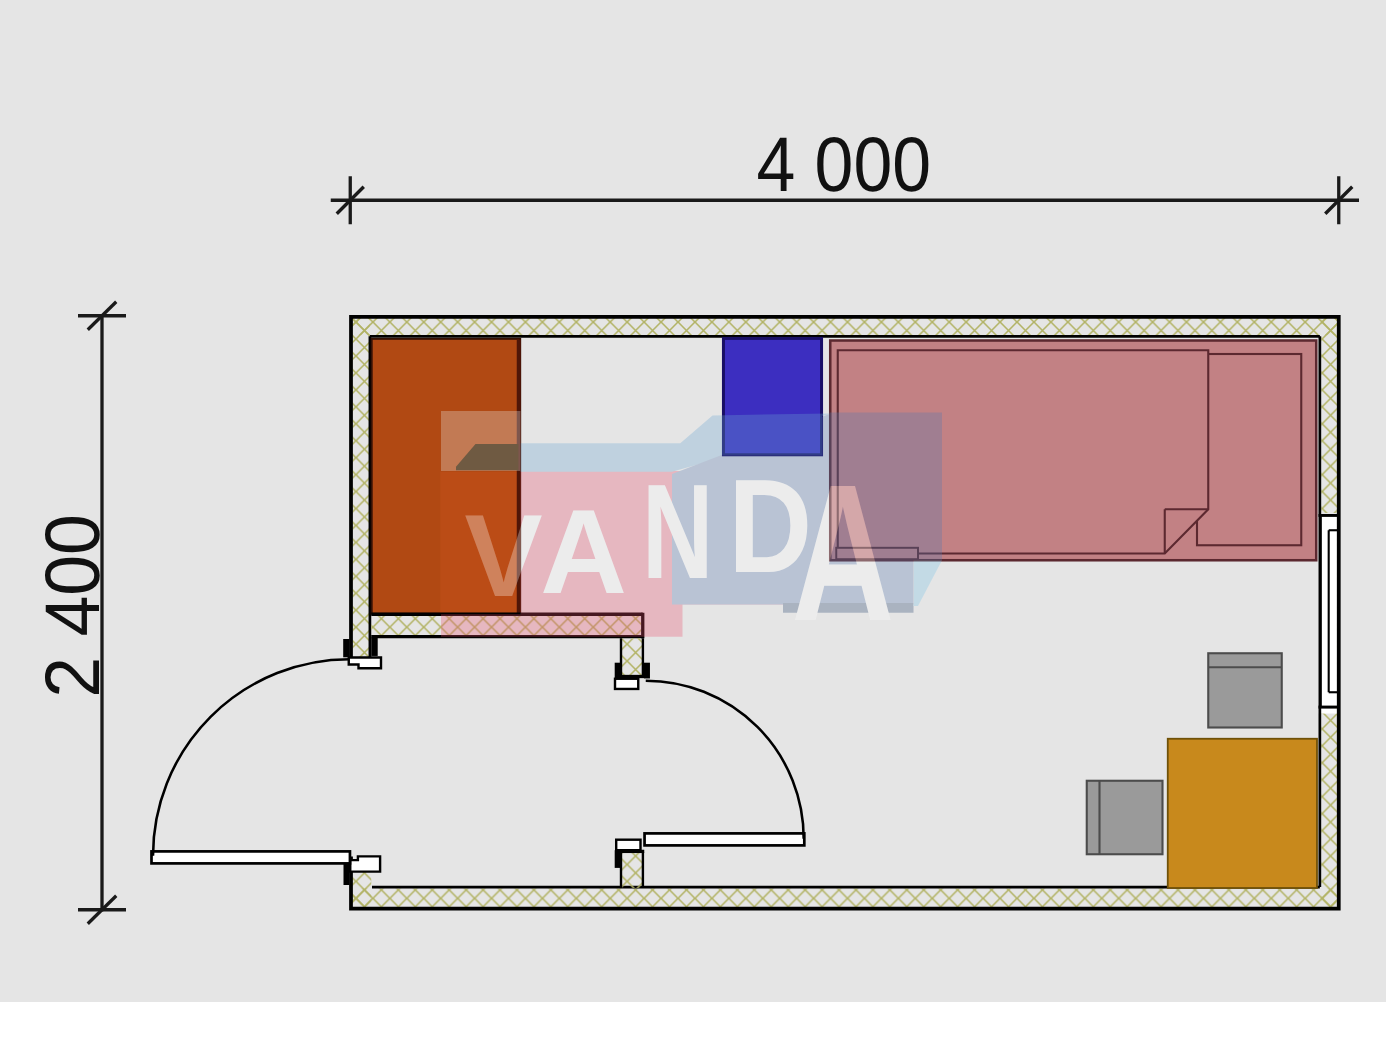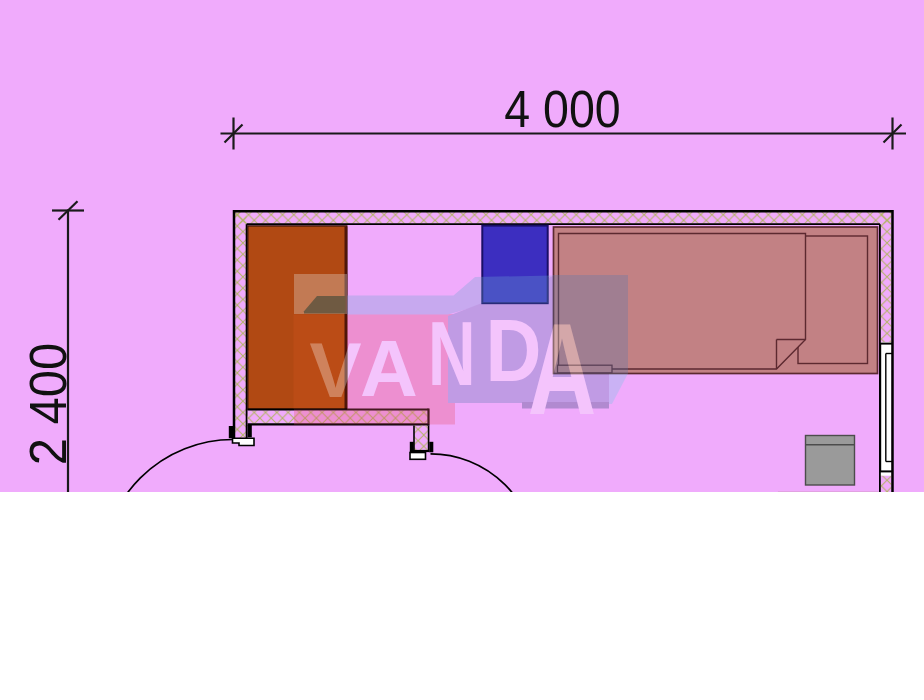--- a/index.html
+++ b/index.html
@@ -1,16 +1,16 @@
 <!DOCTYPE html>
 <html><head>
 <meta charset="utf-8">
 <style>
 html,body{margin:0;padding:0;background:#ffffff;}
-#page{position:relative;width:924px;height:492px;background:#f0abfc;overflow:hidden;
+#page{position:relative;width:924px;height:668px;background:#e5e5e5;overflow:hidden;
 font-family:"Liberation Sans", sans-serif;}
 </style>
 </head>
 <body>
 <div id="page">
 <svg width="924" height="700" viewBox="0 0 924 700" xmlns="http://www.w3.org/2000/svg">
 <defs>
 <pattern id="hz" width="11.3" height="11.3" patternUnits="userSpaceOnUse">
 <path d="M-2 -2 L13.3 13.3 M13.3 -2 L-2 13.3" stroke="#b2b365" stroke-width="1.05" fill="none"></path>
 </pattern>

